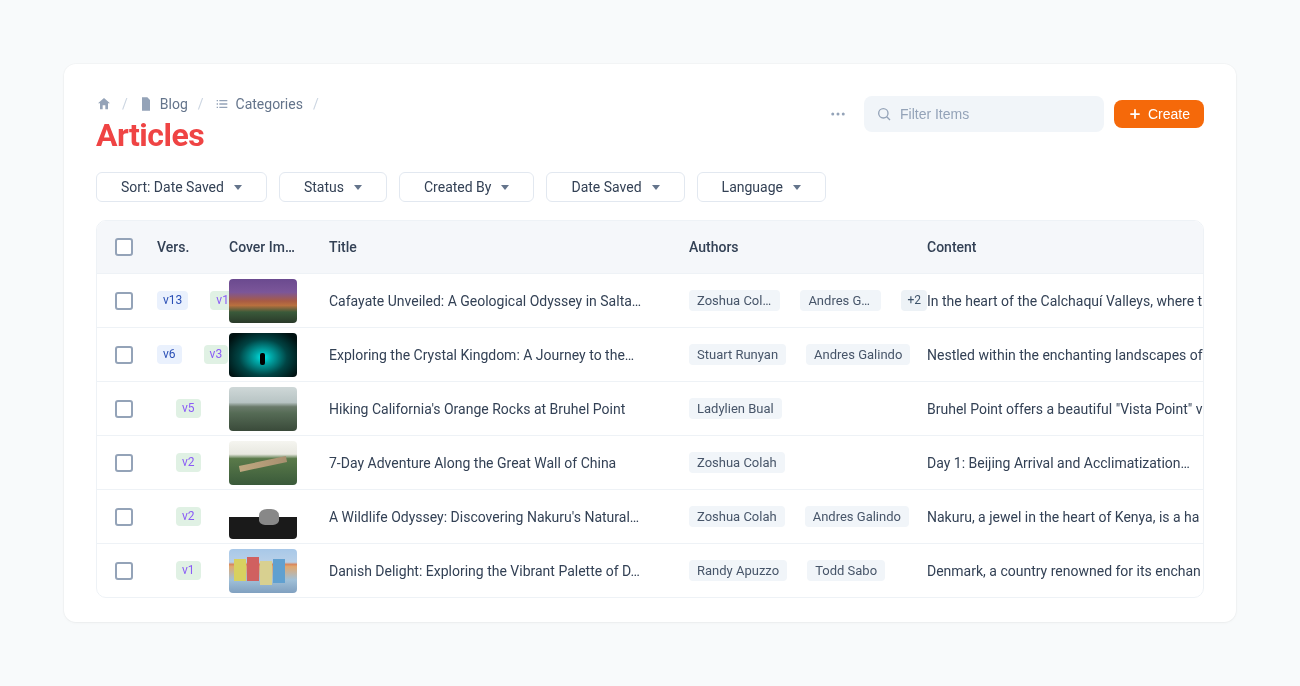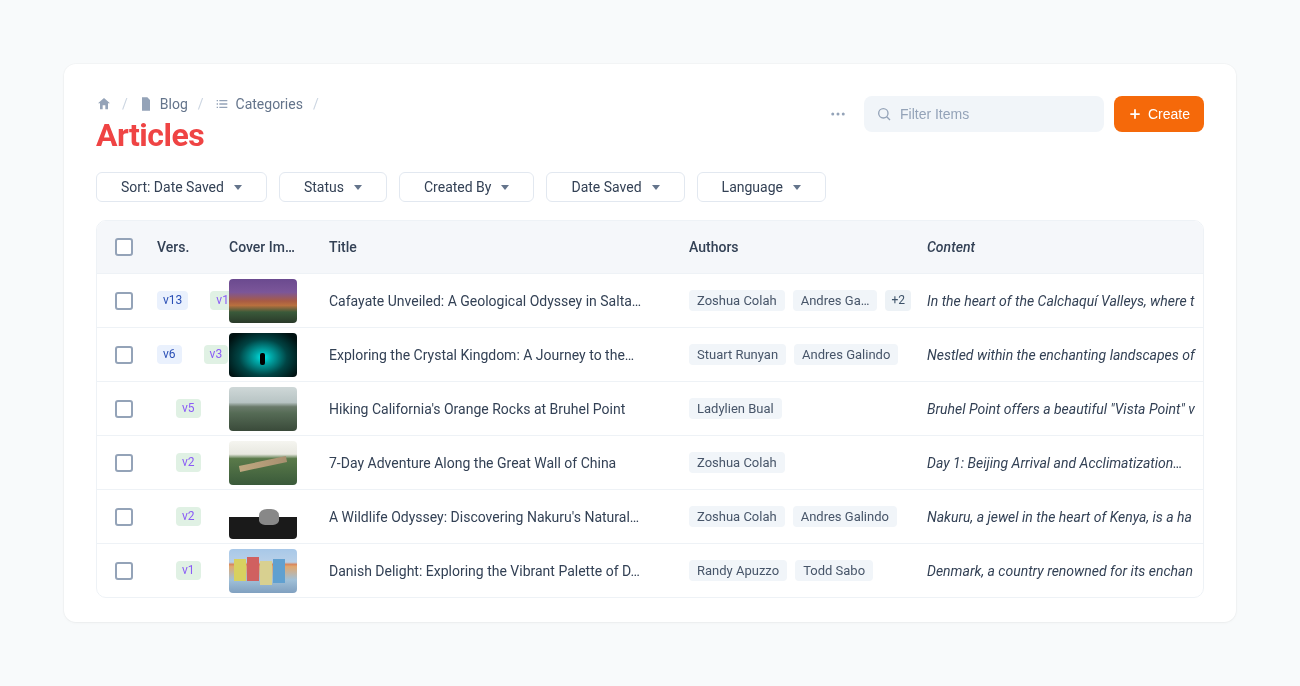--- a/index.html
+++ b/index.html
@@ -61,21 +61,21 @@
     height:36px; width:240px;
   }
   .search input {
     border:none; background:transparent; outline:none;
     font-size:14px; color:#334155; flex:1;
   }
   .search input::placeholder { color:#94a3b8; }
   .create-btn {
     display:flex; align-items:center; gap:6px;
     background:#f5690a; color:#fff; border:none;
-    height:36px; padding:4px 14px; border-radius:8px;
+    height:28px; padding:4px 14px; border-radius:8px;
     font-size:14px; font-weight:500; cursor:pointer;
   }
   .filters {
     display:flex; gap:12px; margin-bottom:18px;
   }
   .filter-chip {
     display:flex; align-items:center; gap:10px;
     border:1px solid #e2e8f0; border-radius:6px;
     padding:6px 24px; font-size:14px; color:#334155;
     background:#fff; cursor:pointer;
@@ -90,21 +90,21 @@
     display:flex; align-items:center;
     background:#f5f7fa; height:52px;
     font-size:14px; color:#334155; font-weight:500;
     padding-left:18px;
   }
   .col-check { width:42px; display:flex; align-items:center; }
   .col-vers { width:72px; }
   .col-cover { width:100px; }
   .col-title { width:360px; padding-right:16px; }
   .col-authors { width:238px; }
-  .col-content { flex:1; min-width:0;font-style:italic; }
+  .col-content { flex:1; min-width:0; }
 
   .checkbox {
     width:18px; height:18px; border:2px solid #94a3b8; border-radius:3px;
     background:#fff; cursor:pointer;
   }
   .trow {
     display:flex; align-items:center; height:54px;
     padding-left:18px; border-top:1px solid #eef2f6;
     font-size:14px; color:#334155;
   }
@@ -118,21 +118,21 @@
   .badge.blue { background:#eaf1fd; color:#2a4fb5; }
   .badge.green { background:#e0f1e4; color:#8b5cf6;margin-left:19px; }
   .badge.gray { background:#edf2f6; color:#3d5269; }
   .thumb {
     width:68px; height:44px; border-radius:4px;
     display:block;
   }
   .title-cell {
     white-space:nowrap; overflow:hidden; text-overflow:ellipsis;
   }
-  .authors-cell { display:flex; gap:8px; flex-wrap:nowrap; overflow:hidden; }
+  .authors-cell { display:flex; gap:20px; flex-wrap:nowrap; overflow:hidden; }
   .author-tag {
     background:#f1f5f9; color:#475569; font-size:13px;
     padding:3px 8px; border-radius:4px; white-space:nowrap;
     max-width:110px; overflow:hidden; text-overflow:ellipsis;
   }
   .content-cell {
     white-space:nowrap; overflow:hidden; text-overflow:clip; color:#334155;
   }
 
   

